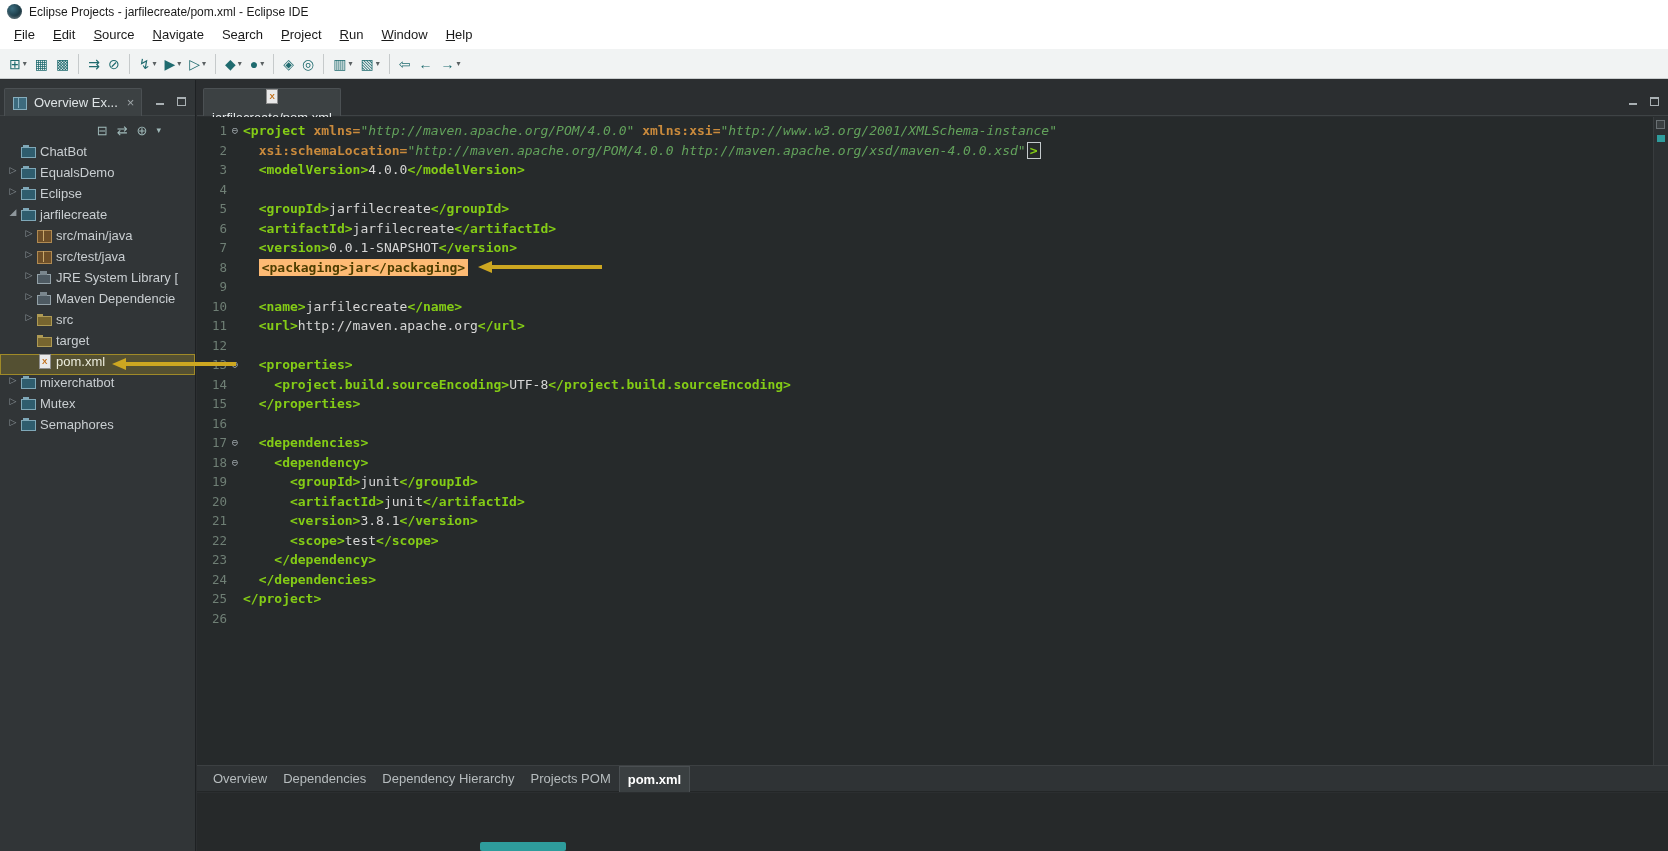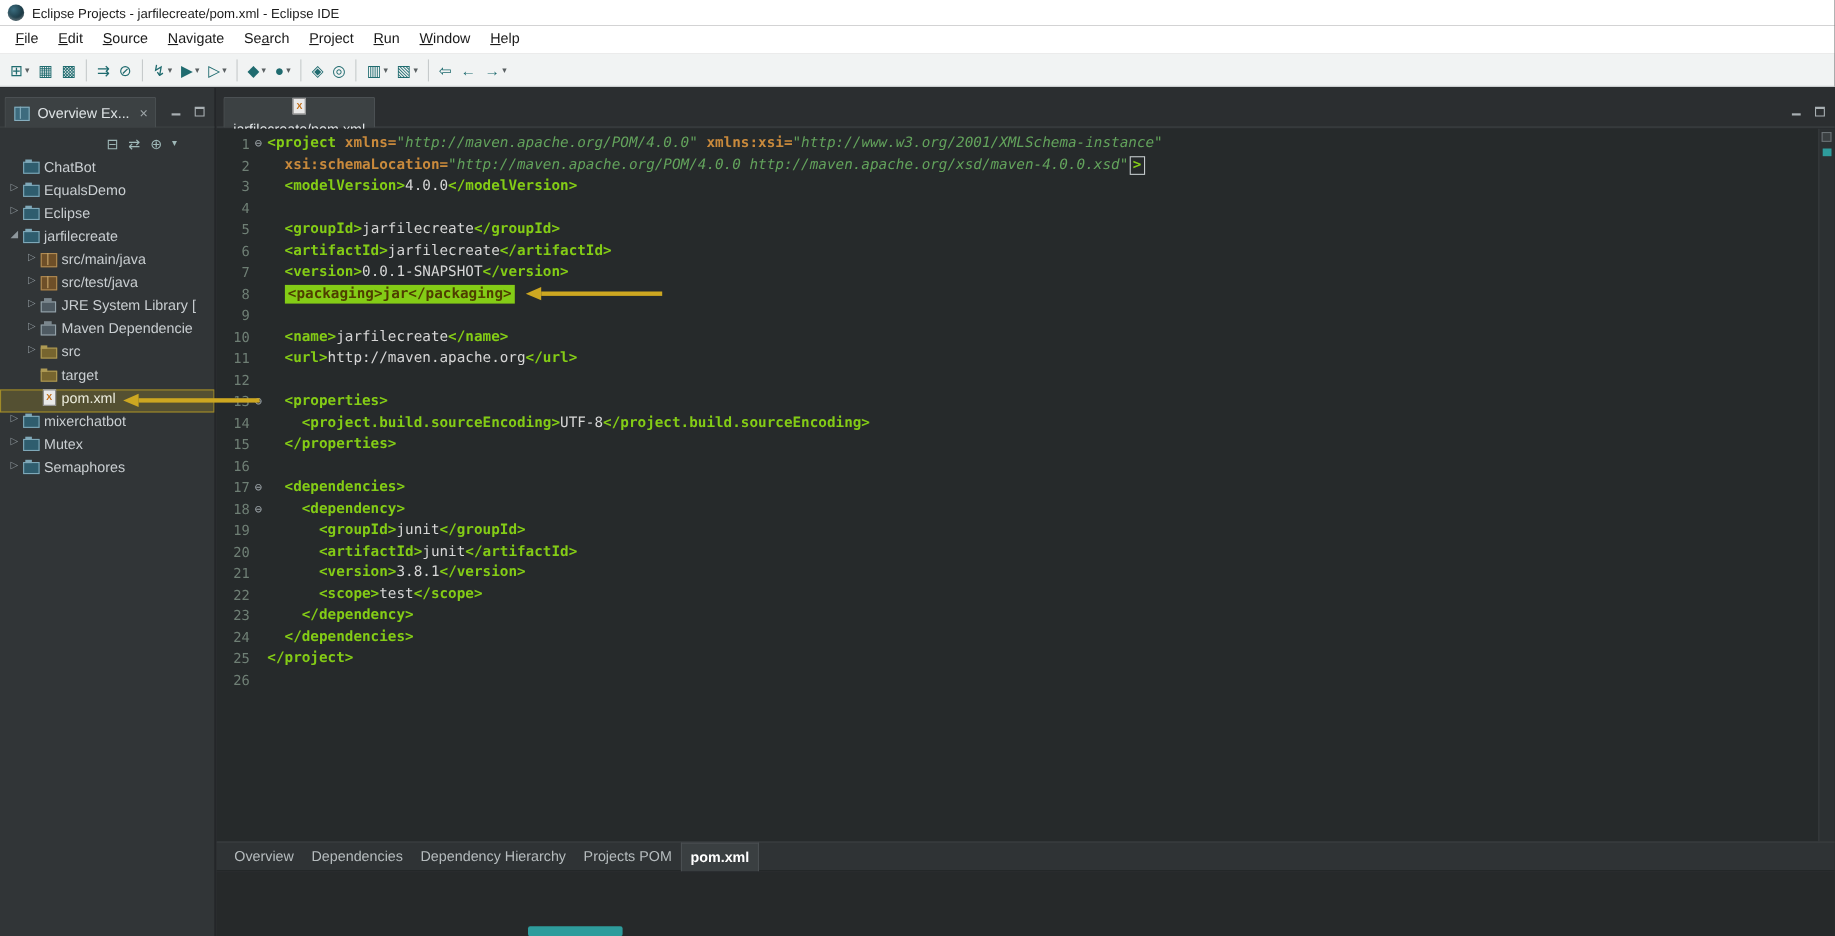--- a/index.html
+++ b/index.html
@@ -88,21 +88,21 @@
           font-family:"DejaVu Sans Mono", monospace; font-size:13px; line-height:19.5px;
           white-space:pre; overflow:hidden; }
   .code-line { display:flex; height:19.5px; align-items:center; }
   .lnum { width:30px; flex:none; text-align:right; color:#6F7F75; font-size:12.5px; }
   .foldcol { width:16px; flex:none; text-align:center; color:#9AA2A6; font-size:11px; }
   .ctext { flex:none; }
   .seg.tg { color:#84cc16; font-weight:bold; }
   .seg.at { color:#C98A3C; font-weight:bold; }
   .seg.av { color:#63A35C; font-style:italic; }
   .seg.tx { color:#D6D6D6; }
-  .seg.hl { background:#84cc16; color:#4E3E00; font-weight:bold; padding:1px 3px; }
+  .seg.hl { background:#fdba74; color:#4E3E00; font-weight:bold; padding:1px 3px; }
   .seg.box { border:1px solid #C4CACC; padding:0 2px; margin-left:1px; }
   .inline-arrow { display:inline-flex; align-items:center; margin-left:10px; }
   .arr-head { width:0; height:0; border-top:6px solid transparent; border-bottom:6px solid transparent;
               border-right:14px solid #CDA721; }
   .arr-tail { width:110px; height:4px; background:#CDA721; }
 
   .overview-ruler { position:absolute; top:0; right:0; width:15px; bottom:0; background:#2C3032;
                     border-left:1px solid #383C3E; }
   .ruler-btn  { position:absolute; top:3px; left:2px; width:9px; height:9px;
                 border:1px solid #6A7174; background:#3A3F41; }

